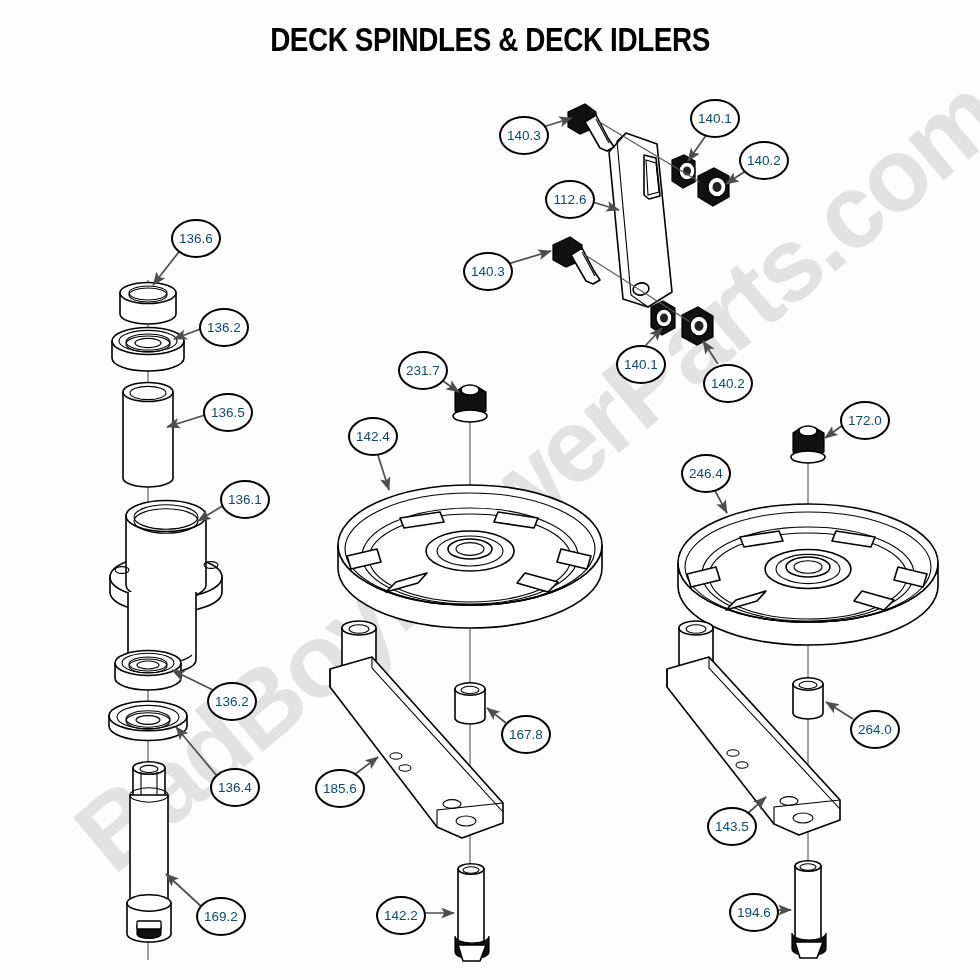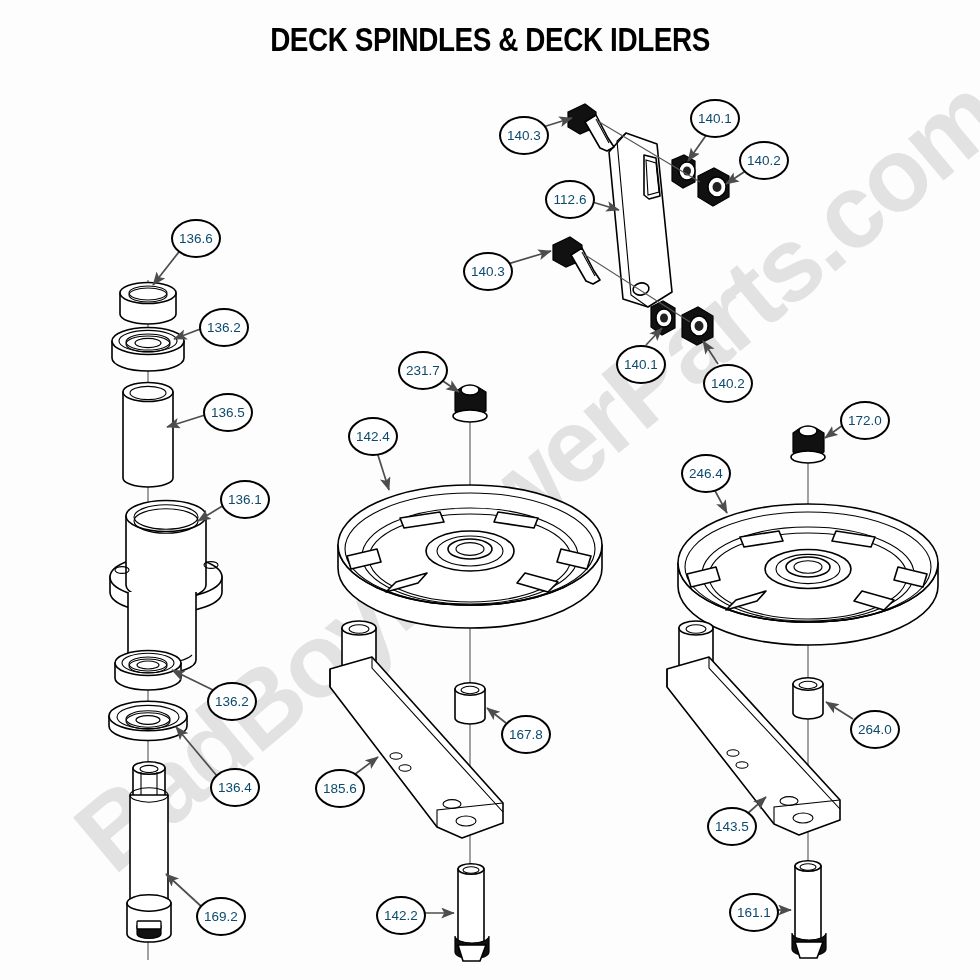--- a/index.html
+++ b/index.html
@@ -373,17 +373,17 @@
     <div class="cal" style="left:704px;top:471px">
       <div class="bub">246.4</div>
       </div>
     <div class="cal" style="left:873px;top:727px">
       <div class="bub">264.0</div>
       </div>
     <div class="cal" style="left:730px;top:824px">
       <div class="bub">143.5</div>
       </div>
     <div class="cal" style="left:752px;top:910px">
-      <div class="bub">161.1</div>
+      <div class="bub">194.6</div>
       </div>
   </div>
 
 </div>
 
 </body></html>

